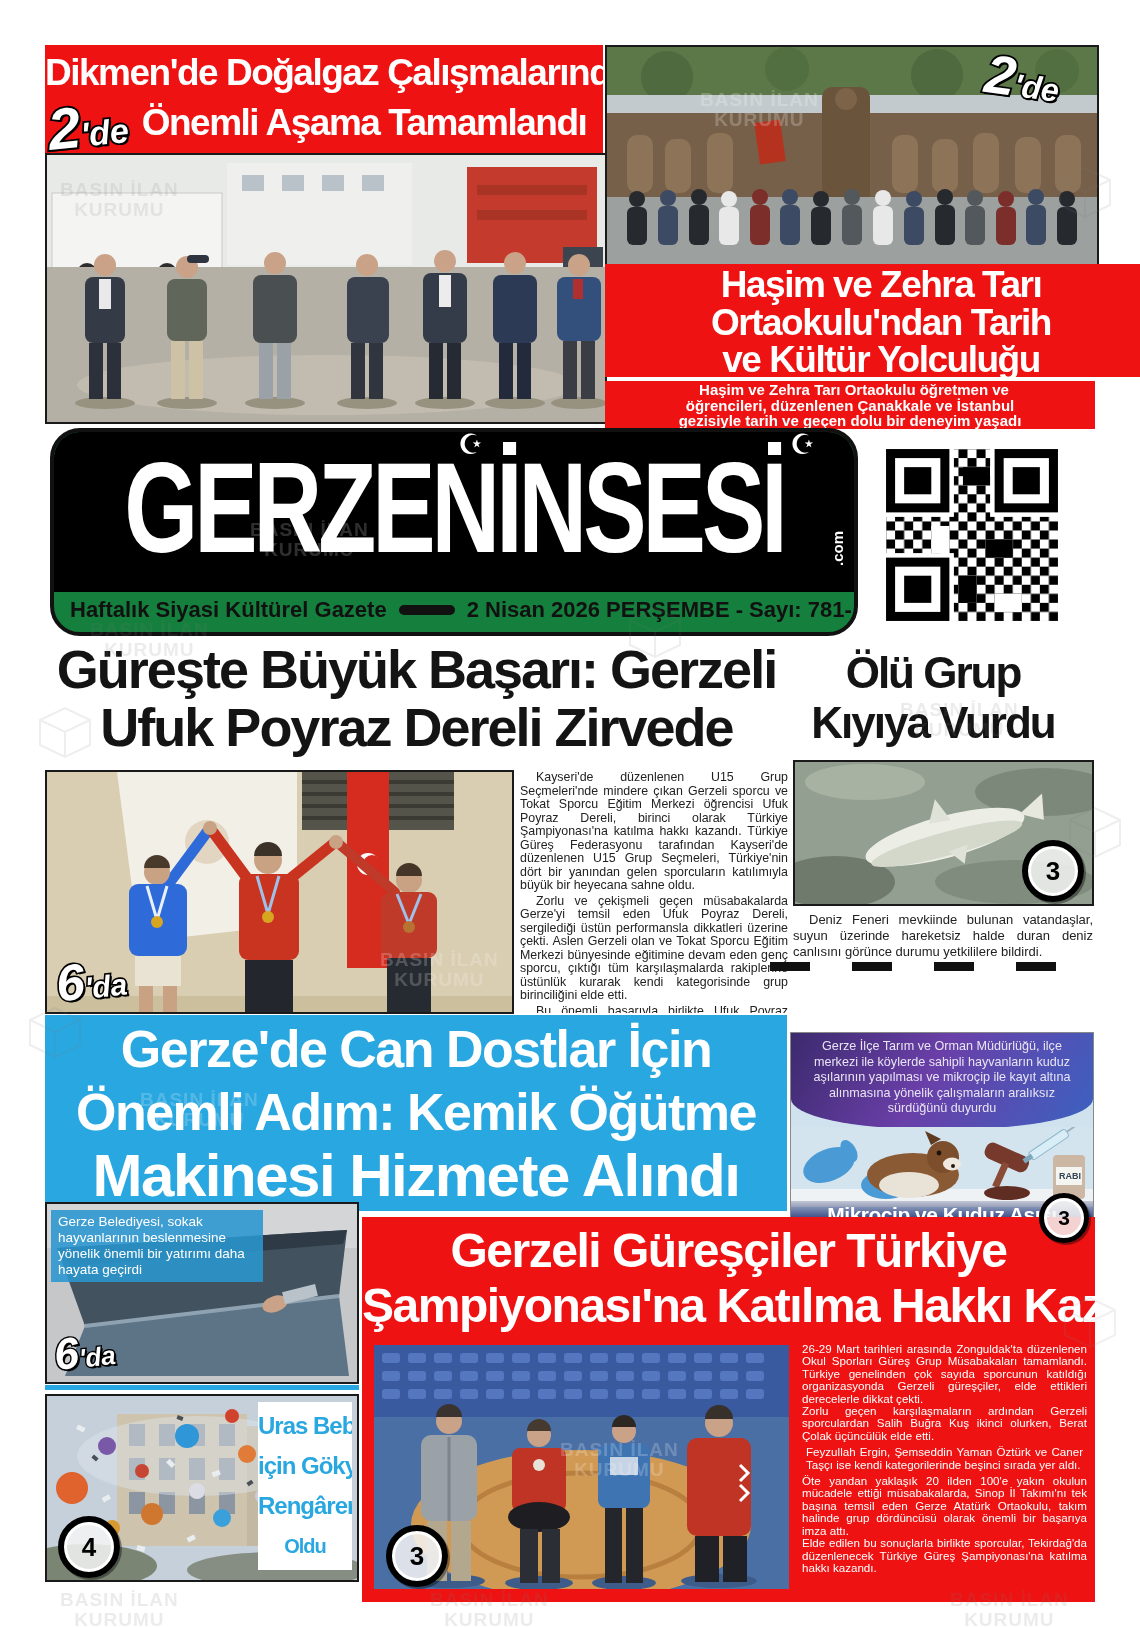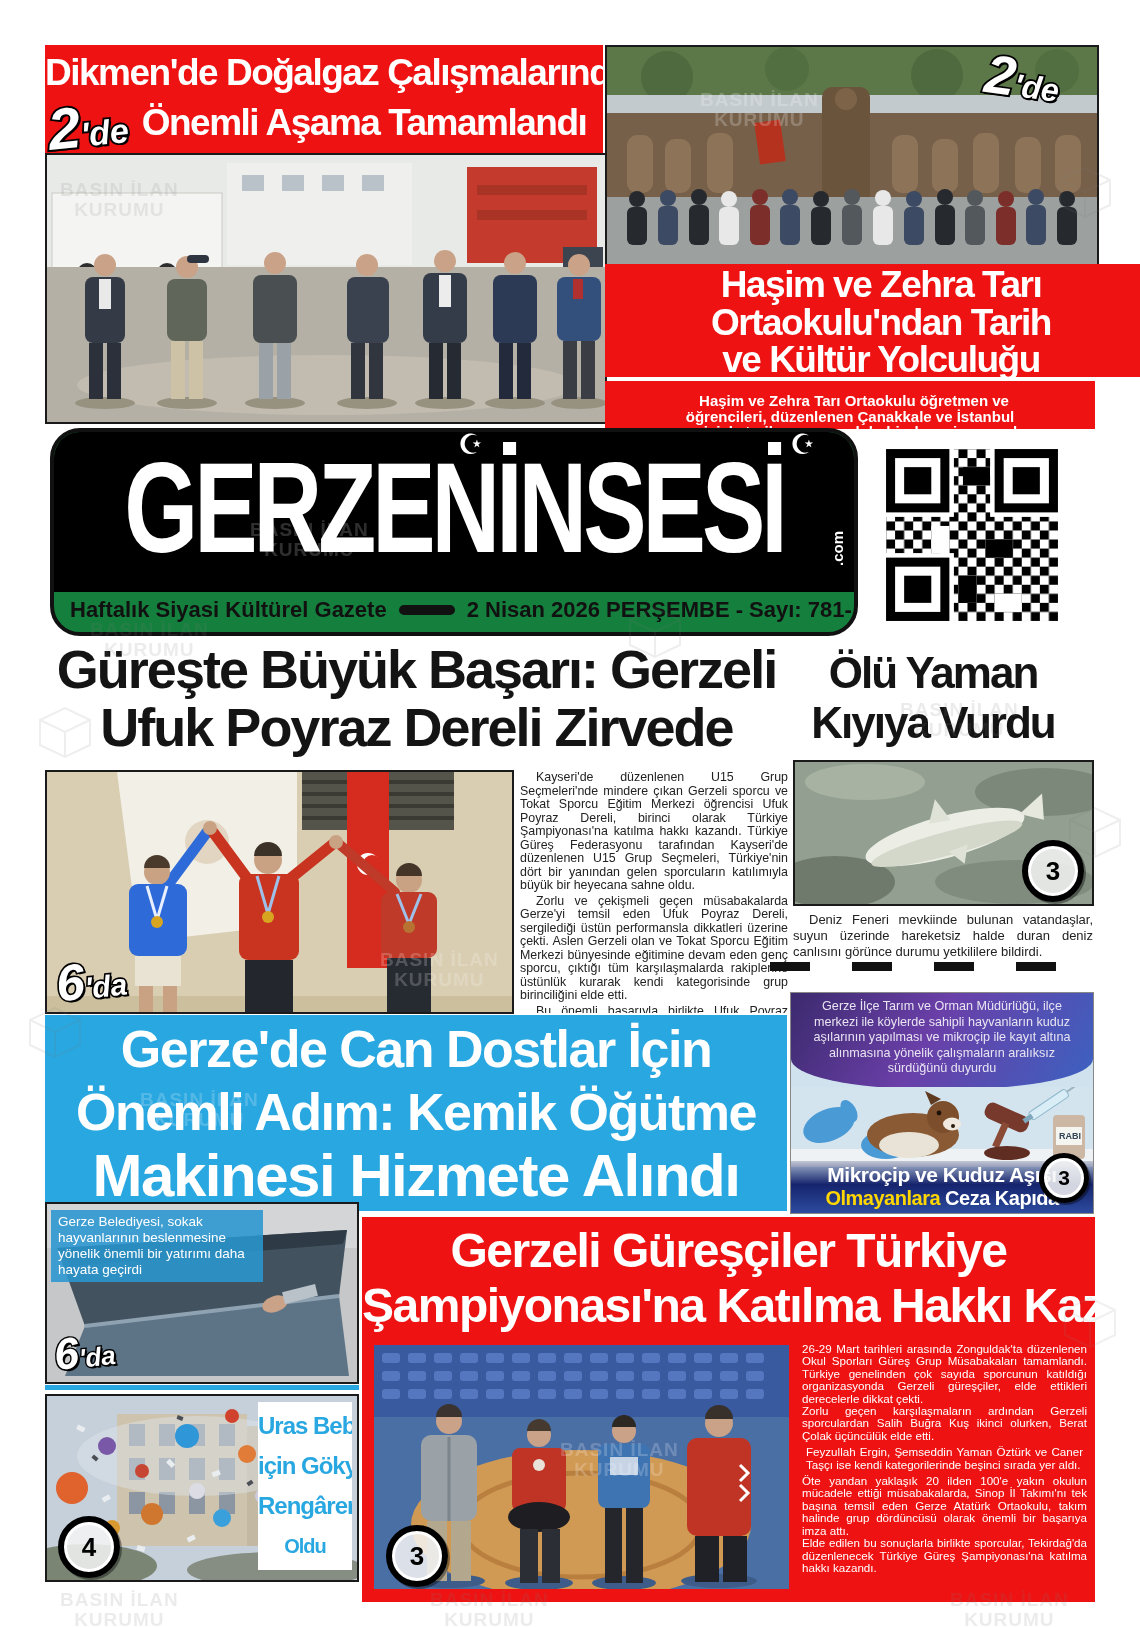--- a/index.html
+++ b/index.html
@@ -186,21 +186,21 @@
   </div>
   <div class="pgref" style="left:985px;top:52px;font-size:32px;transform:rotate(8deg);">
     <span class="num">2</span><span>'de</span>
   </div>
   <div class="redbanner" style="left:605px;top:264px;width:552px;height:113px;">
     <div class="hl" style="font-size:37px;line-height:38px;margin-top:2px;">Haşim ve Zehra Tarı</div>
     <div class="hl" style="font-size:37px;line-height:37px;">Ortaokulu'ndan Tarih</div>
     <div class="hl" style="font-size:37px;line-height:37px;">ve Kültür Yolculuğu</div>
   </div>
   <div class="redbanner" style="left:605px;top:381px;width:490px;height:48px;font-weight:700;">
-    <div style="font-size:15px;line-height:16px;margin-top:12px;padding-left:8px;">Haşim ve Zehra Tarı Ortaokulu öğretmen ve</div>
+    <div style="font-size:15px;line-height:16px;margin-top:1px;padding-left:8px;">Haşim ve Zehra Tarı Ortaokulu öğretmen ve</div>
     <div style="font-size:15px;line-height:15px;">öğrencileri, düzenlenen Çanakkale ve İstanbul</div>
     <div style="font-size:15px;line-height:15px;">gezisiyle tarih ve geçen dolu bir deneyim yaşadı</div>
   </div>
 
   <div class="masthead">
     <div class="black">
       <span class="mast-title">GERZENİNSESİ</span>
       <span class="crescent" style="left:50.5%;">☪</span>
       <span class="crescent" style="left:92%;">☪</span>
       <span class="dotcom">.com</span>
@@ -240,21 +240,21 @@
         <rect x="20" y="140" width="50" height="50" fill="#fff"></rect>
         <rect x="30" y="150" width="30" height="30" fill="#000"></rect>
     </svg>
   </div>
 
   <div class="abs blackhl" style="left:54px;top:640px;width:725px;">
     <div style="font-size:54px;line-height:58px;">Güreşte Büyük Başarı: Gerzeli</div>
     <div style="font-size:54px;line-height:58px;">Ufuk Poyraz Dereli Zirvede</div>
   </div>
   <div class="abs blackhl" style="left:772px;top:648px;width:322px;">
-    <div style="font-size:44px;line-height:50px;">Ölü Yaman</div>
+    <div style="font-size:44px;line-height:50px;">Ölü Grup</div>
     <div style="font-size:44px;line-height:50px;">Kıyıya Vurdu</div>
   </div>
 
   <div class="photo" style="left:45px;top:770px;width:465px;height:240px;">
     <svg viewBox="0 0 465 240">
       <rect width="465" height="240" fill="#d9cdb2"></rect>
       <polygon points="70,0 250,0 250,152 92,170" fill="#f2efe6"></polygon>
       <circle cx="160" cy="70" r="22" fill="#e2d6c2"></circle>
       <rect x="255" y="0" width="152" height="58" fill="#55544a"></rect>
       <g stroke="#3c3b33" stroke-width="4">
@@ -328,21 +328,21 @@
   </div>
   <div class="circ" style="left:1022px;top:840px;">
     <span>3</span>
   </div>
   <div class="bodytxt" style="left:793px;top:912px;width:300px;height:52px;font-size:13px;line-height:16px;">
     <p>Deniz Feneri mevkiinde bulunan vatandaşlar, suyun üzerinde hareketsiz halde duran deniz canlısını görünce durumu yetkililere bildirdi.</p>
   </div>
 
   <div class="dashedline" style="left:770px;top:962px;width:324px;"></div>
 
-  <div class="abs" style="left:790px;top:992px;width:302px;height:220px;border:1px solid #888;overflow:hidden;background:#cfe2ee;">
+  <div class="abs" style="left:790px;top:1032px;width:302px;height:220px;border:1px solid #888;overflow:hidden;background:#cfe2ee;">
     <div style="position:absolute;left:0;top:0;width:100%;height:96px;color:#e8e4f2;
                 background:linear-gradient(120deg,#3c2a6e,#6a3fa8 45%,#3b62c0);
                 border-radius:0 0 45% 45% / 0 0 30px 30px;display:flex;align-items:flex-start;justify-content:center;">
       <div style="font-size:12.6px;line-height:15.5px;text-align:center;padding:6px 10px;">Gerze İlçe Tarım ve Orman Müdürlüğü, ilçe merkezi ile köylerde sahipli hayvanların kuduz aşılarının yapılması ve mikroçip ile kayıt altına alınmasına yönelik çalışmaların aralıksız sürdüğünü duyurdu</div>
     </div>
     <svg viewBox="0 0 302 80" style="position:absolute;left:0;top:94px;width:302px;height:80px;">
       <rect width="302" height="80" fill="#d3e4ee"></rect>
       <rect y="62" width="302" height="18" fill="#eef2f4"></rect>
       <ellipse cx="38" cy="38" rx="27" ry="16" fill="#4a9ad6" transform="rotate(-22 38 38)"></ellipse>
       <ellipse cx="58" cy="24" rx="7" ry="12" fill="#4a9ad6" transform="rotate(-30 58 24)"></ellipse>

